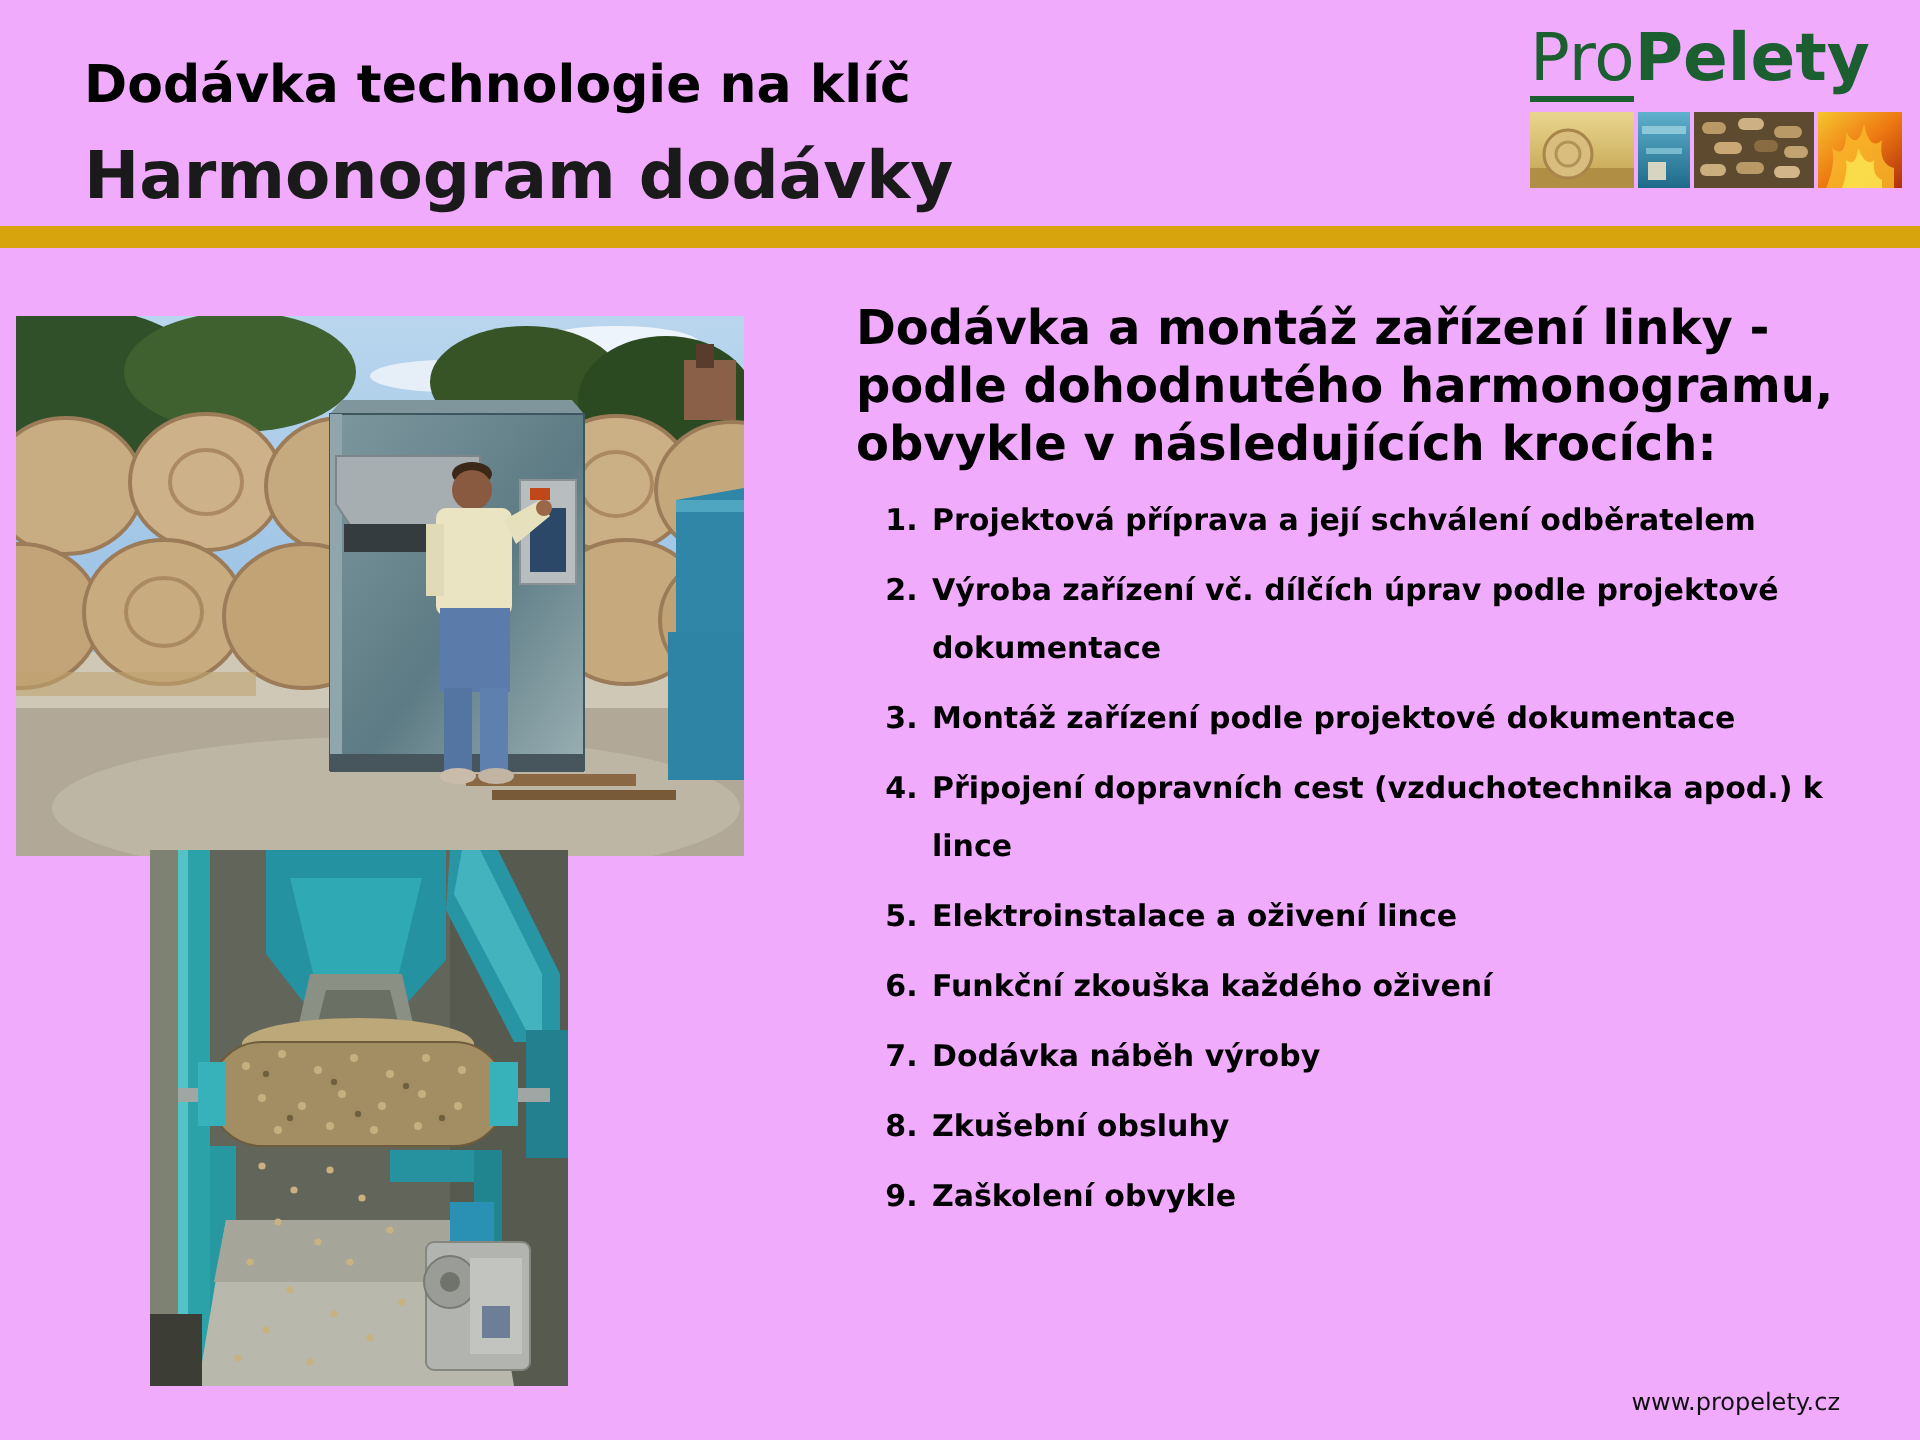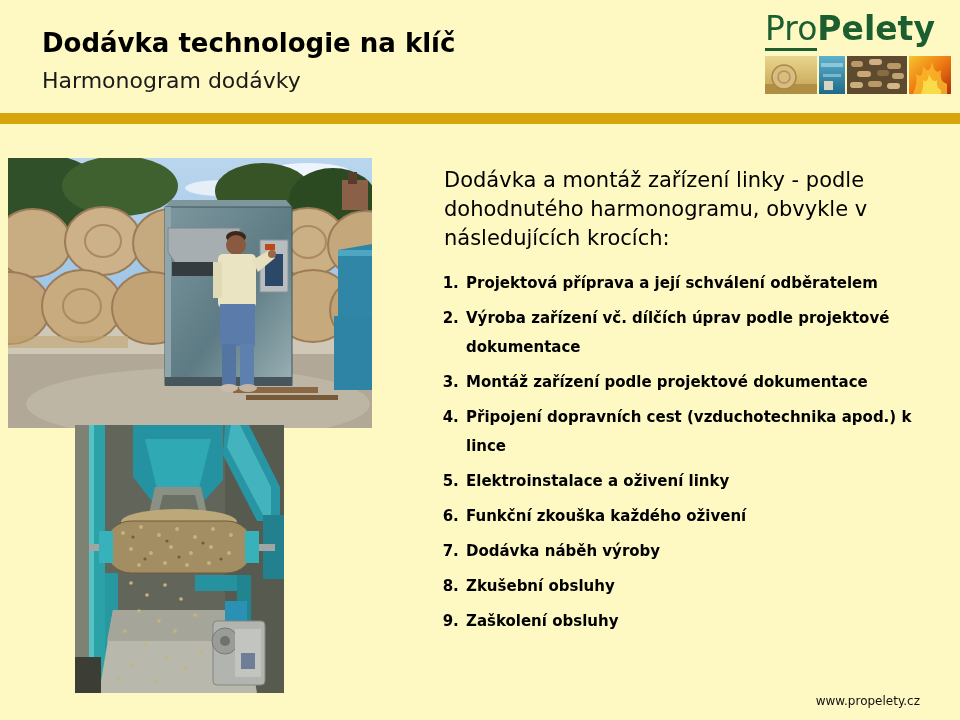--- a/index.html
+++ b/index.html
@@ -1,26 +1,26 @@
 <!DOCTYPE html>
 <html><head>
 <meta charset="utf-8">
 <style>
   html,body{margin:0;padding:0;background:#888;}
   .slide{
-    position:relative;width:960px;height:720px;background:#fef9c3;
+    position:relative;width:960px;height:720px;background:#f0abfc;
     font-family:"DejaVu Sans",sans-serif;overflow:hidden;margin:0 auto;
   }
   
   .title{
     position:absolute;left:42px;top:28px;font-size:26px;font-weight:bold;
     color:#000;letter-spacing:0;white-space:nowrap;
   }
   .subtitle{
-    position:absolute;left:42px;top:68px;font-size:22px;font-weight:normal;
+    position:absolute;left:42px;top:68px;font-size:33px;font-weight:bold;
     color:#1a1a1a;white-space:nowrap;
   }
   .accent-bar{
     position:absolute;left:0;top:113px;width:960px;height:11px;background:#d8a40e;
   }
   
   .logo{position:absolute;left:765px;top:8px;width:182px;}
   .logo-text{
     font-size:33px;color:#1b5e2f;line-height:1.3;white-space:nowrap;
     font-family:"DejaVu Sans",sans-serif;
@@ -32,21 +32,21 @@
   
   .photo{position:absolute;line-height:0;}
   .photo-top{left:8px;top:158px;width:364px;height:270px;}
   .photo-bottom{left:75px;top:425px;width:209px;height:268px;}
   .photo svg{width:100%;height:100%;display:block;}
   
   .content{
     position:absolute;left:428px;top:150px;width:519px;color:#000;
   }
   .intro{
-    font-size:21px;font-weight:normal;line-height:29px;margin:16px;
+    font-size:24px;font-weight:bold;line-height:29px;margin:0;
   }
   ol.steps{
     margin:9px 0 0 0;padding-left:36px;font-size:15px;font-weight:bold;
     line-height:29px;list-style-type:decimal;
   }
   ol.steps li{margin-bottom:6px;padding-left:2px;}
   ol.steps li::marker{font-weight:bold;}
   
   .footer-page{
     position:absolute;left:18px;top:693px;font-size:12px;color:#222;margin-top:28px;
@@ -297,24 +297,24 @@
     </svg>
   </div>
 
   <div class="content">
     <p class="intro">Dodávka a montáž zařízení linky - podle dohodnutého harmonogramu, obvykle v následujících krocích:</p>
     <ol class="steps">
       <li>Projektová příprava a její schválení odběratelem</li>
       <li>Výroba zařízení vč. dílčích úprav podle projektové dokumentace</li>
       <li>Montáž zařízení podle projektové dokumentace</li>
       <li>Připojení dopravních cest (vzduchotechnika apod.) k lince</li>
-      <li>Elektroinstalace a oživení linky</li>
+      <li>Elektroinstalace a oživení lince</li>
       <li>Funkční zkouška každého oživení</li>
       <li>Dodávka náběh výroby</li>
       <li>Zkušební obsluhy</li>
-      <li>Zaškolení obsluhy</li>
+      <li>Zaškolení obvykle</li>
     </ol>
   </div>
 
   <div class="footer-page">24</div>
   <a class="footer-url" href="#">www.propelety.cz</a>
 
 </div>
 
 </body></html>

